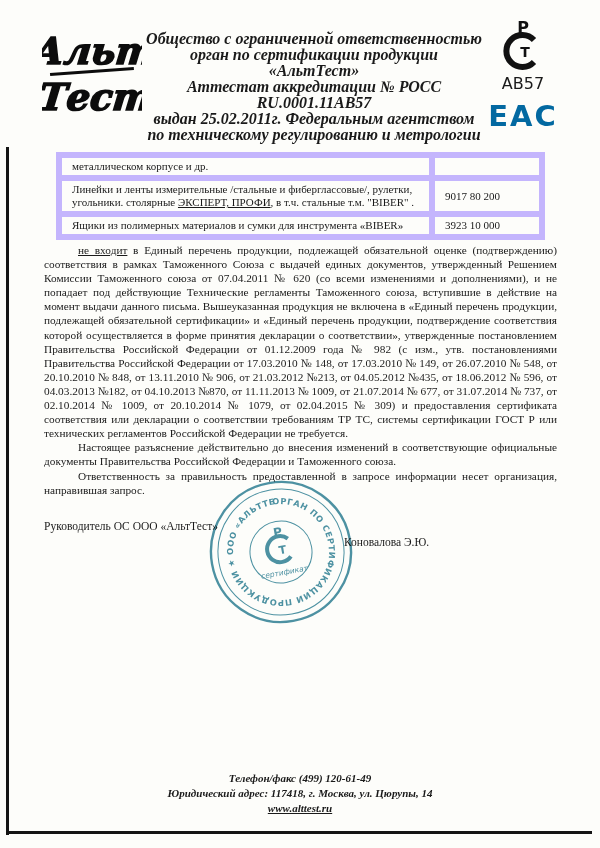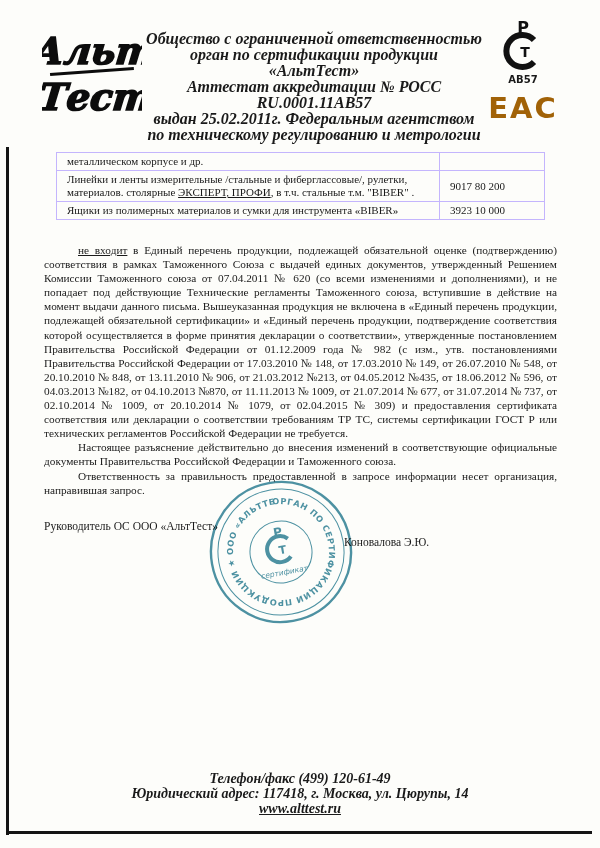--- a/index.html
+++ b/index.html
@@ -9,48 +9,48 @@
   
   .scan-left{position:absolute;left:6px;top:147px;width:3px;height:688px;background:#141414;}
   .scan-bottom{position:absolute;left:6px;top:831px;width:586px;height:3px;background:#141414;}
 
   
   .letterhead{position:absolute;top:18px;left:42px;width:520px;height:126px;display:flex;}
   .logo{width:102px;flex:none;}
   .org-block{flex:1;text-align:center;font-style:italic;font-weight:bold;
              font-size:16px;line-height:16px;padding-top:13px;}
   .marks{width:78px;flex:none;text-align:center;}
-  .rst-code{font-family:"DejaVu Sans",sans-serif;font-size:10px;font-weight:bold;margin-top:-2px;}
+  .rst-code{font-family:"DejaVu Sans",sans-serif;font-size:16px;font-weight:normal;margin-top:-2px;}
   .eac{font-family:"DejaVu Sans",sans-serif;font-size:29px;font-weight:800;letter-spacing:2px;
-       margin-top:6px;color:#a16207;}
+       margin-top:6px;color:#0369a1;}
 
   
   table.goods{position:absolute;top:152px;left:56px;width:489px;border-collapse:collapse;
               font-size:11px;line-height:13px;}
-  table.goods td{border:1px solid #c4b5fd;padding:2px 10px;vertical-align:middle;}
+  table.goods td{border:6px solid #c4b5fd;padding:2px 10px;vertical-align:middle;}
   td.code{width:84px;white-space:nowrap;}
   .u{text-decoration:underline;}
 
   
   .body-text{position:absolute;top:243px;left:44px;width:513px;
              font-size:11.3px;line-height:14.1px;text-align:justify;}
   .body-text p{margin:0;text-indent:34px;}
 
   
   .signature-row{position:absolute;top:520px;left:44px;width:513px;font-size:11.5px;}
   .signature-row .name{position:absolute;left:300px;top:16px;}
 
   
   .stamp{position:absolute;left:205px;top:476px;width:152px;height:152px;
          opacity:.85;mix-blend-mode:multiply;pointer-events:none;}
   .stamp text{font-family:"DejaVu Sans",sans-serif;}
 
   
   .footer{position:absolute;top:771px;left:0;width:600px;text-align:center;
-          font-style:italic;font-weight:bold;font-size:14px;line-height:15px;}
+          font-style:italic;font-weight:bold;font-size:11px;line-height:15px;}
   .footer .site{text-decoration:underline;color:#1a1a1a;}
 </style>
 </head>
 <body>
 
 <div class="page">
 
   <div class="scan-left"></div>
   <div class="scan-bottom"></div>
 
@@ -83,21 +83,21 @@
     </div>
   </header>
 
   <table class="goods">
     <tbody>
       <tr>
         <td>металлическом корпусе и др.</td>
         <td class="code"></td>
       </tr>
       <tr>
-        <td><span>Линейки и ленты измерительные /стальные и фиберглассовые/, рулетки, материалов. столярные </span><span class="u">ЭКСПЕРТ, ПРОФИ</span><span>, в т.ч. стальные  т.м. "BIBER" .</span></td>
+        <td><span>Линейки и ленты измерительные /стальные и фиберглассовые/, рулетки, угольники. столярные </span><span class="u">ЭКСПЕРТ, ПРОФИ</span><span>, в т.ч. стальные  т.м. "BIBER" .</span></td>
         <td class="code">9017 80 200</td>
       </tr>
       <tr>
         <td>Ящики из полимерных материалов и сумки для инструмента «BIBER»</td>
         <td class="code">3923 10 000</td>
       </tr>
     </tbody>
   </table>
 
   <main class="body-text">

